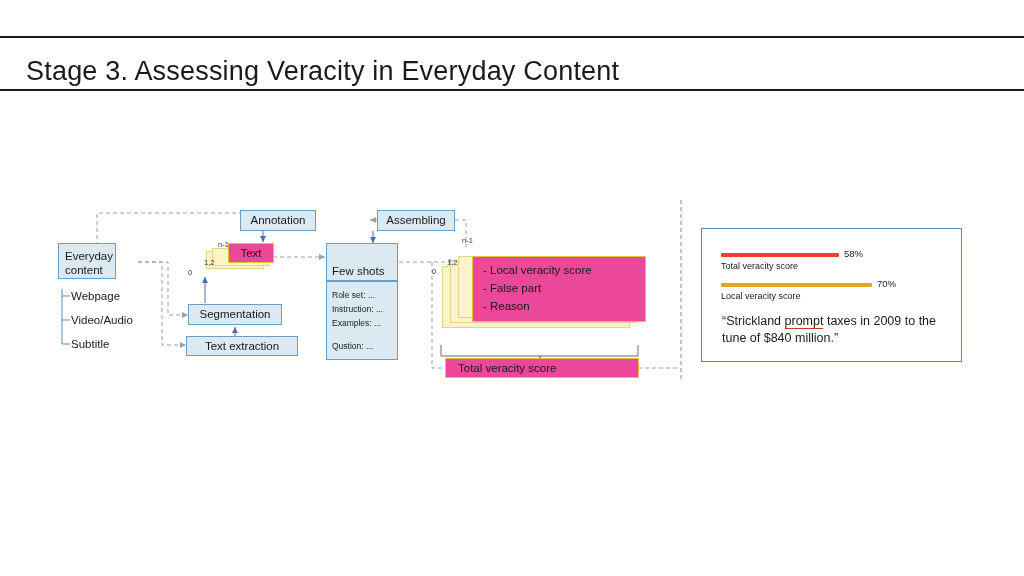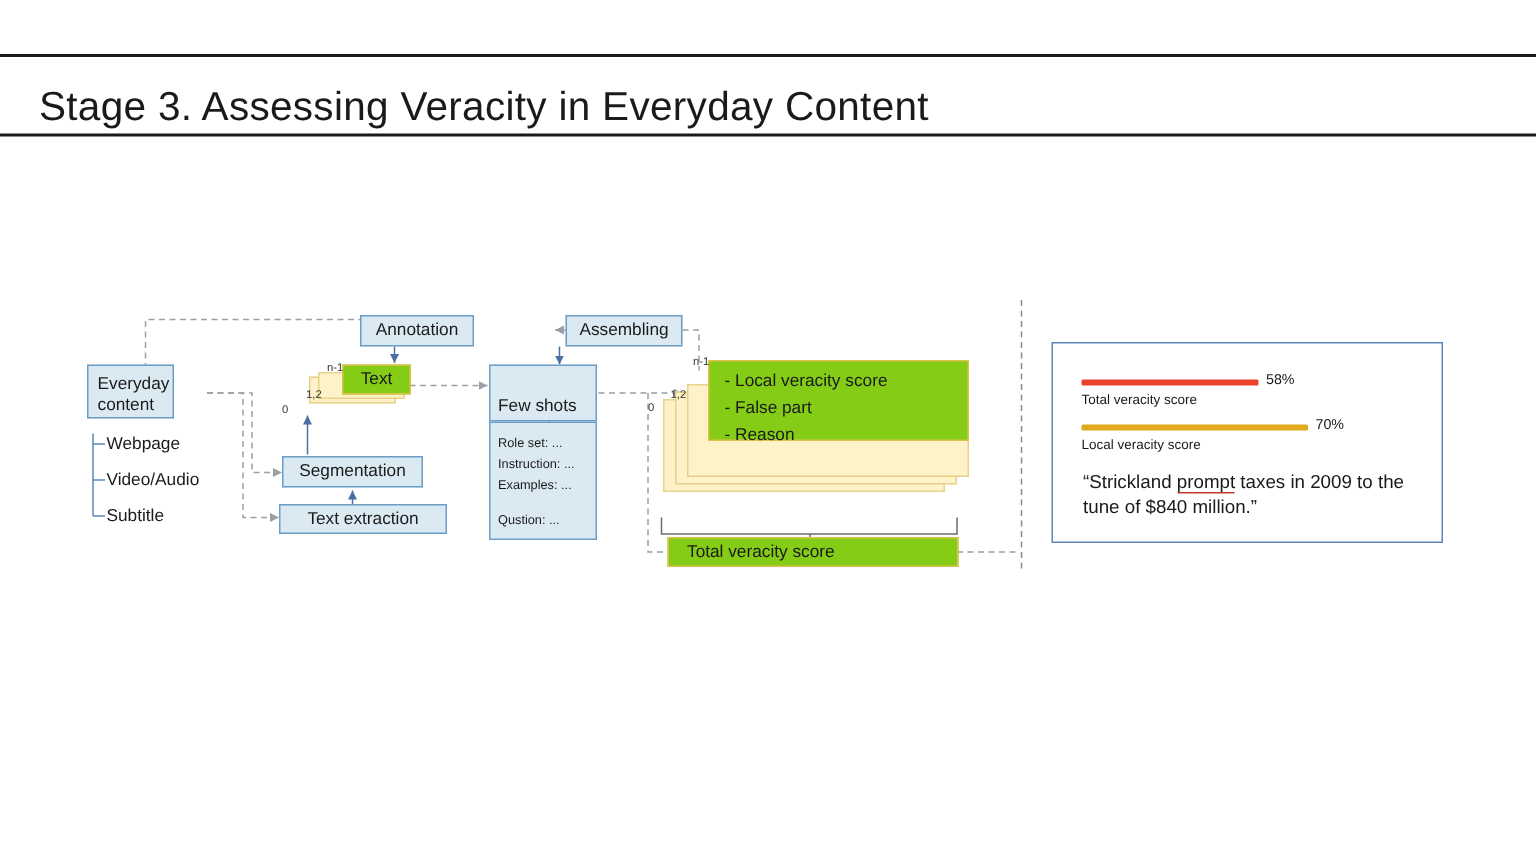--- a/index.html
+++ b/index.html
@@ -52,21 +52,21 @@
     align-items: center;
     justify-content: center;
     text-align: center;
   }
   .box.tl {
     padding: 5px 6px;
   }
   .yellowbox {
     position: absolute;
     box-sizing: border-box;
-    background: #84cc16;
+    background: #ec4899;
     border: 1px solid #e0c04a;
     color: #1a1a1a;
     font-size: 11.5px;
   }
   .stacklayer {
     position: absolute;
     box-sizing: border-box;
     background: #fdf2c8;
     border: 1px solid #e6d289;
   }
@@ -246,21 +246,21 @@
   <div class="box" style="left:326px; top:281px; width:72px; height:79px;">
     <div style="position:absolute; left:5px; top:8px; font-size:8.5px;">Role set: ...</div>
     <div style="position:absolute; left:5px; top:22px; font-size:8.5px;">Instruction: ...</div>
     <div style="position:absolute; left:5px; top:36px; font-size:8.5px;">Examples: ...</div>
     <div style="position:absolute; left:5px; top:59px; font-size:8.5px;">Qustion: ...</div>
   </div>
 
   <div class="stacklayer" style="left:442px; top:266px; width:188px; height:62px;"></div>
   <div class="stacklayer" style="left:450px; top:261px; width:188px; height:62px;"></div>
   <div class="stacklayer" style="left:458px; top:256px; width:188px; height:62px;"></div>
-  <div class="yellowbox" style="left:472px; top:240px; width:174px; height:54px;">
+  <div class="yellowbox" style="left:472px; top:256px; width:174px; height:66px;">
     <div style="position:absolute; left:10px; top:7px;">- Local veracity score</div>
     <div style="position:absolute; left:10px; top:25px;">- False part</div>
     <div style="position:absolute; left:10px; top:43px;">- Reason</div>
   </div>
   <div class="stack-nums" style="left:432px; top:267px;">0</div>
   <div class="stack-nums" style="left:447px; top:258px;">1,2</div>
   <div class="stack-nums" style="left:462px; top:236px;">n-1</div>
 
   <div class="yellowbox" style="left:445px; top:358px; width:194px; height:20px;">
     <div style="position:absolute; left:12px; top:3px;">Total veracity score</div>

